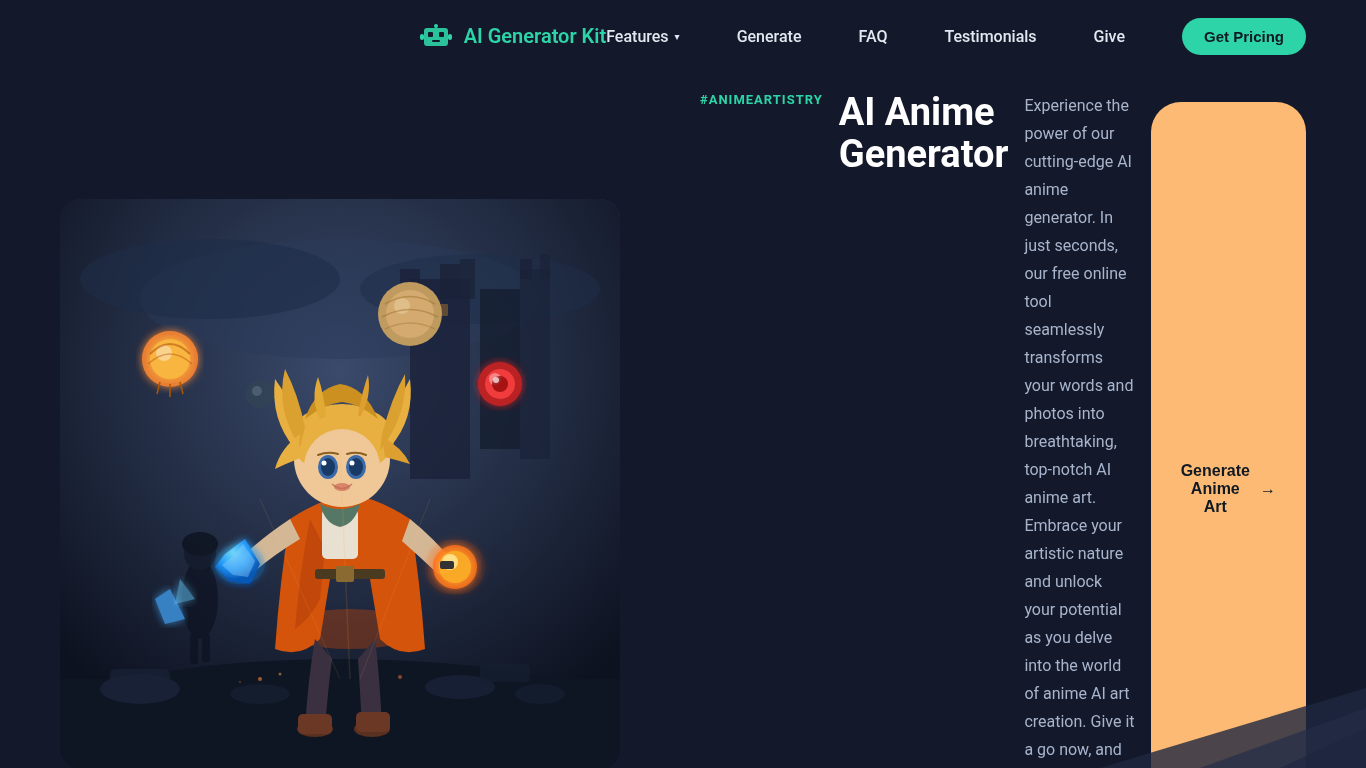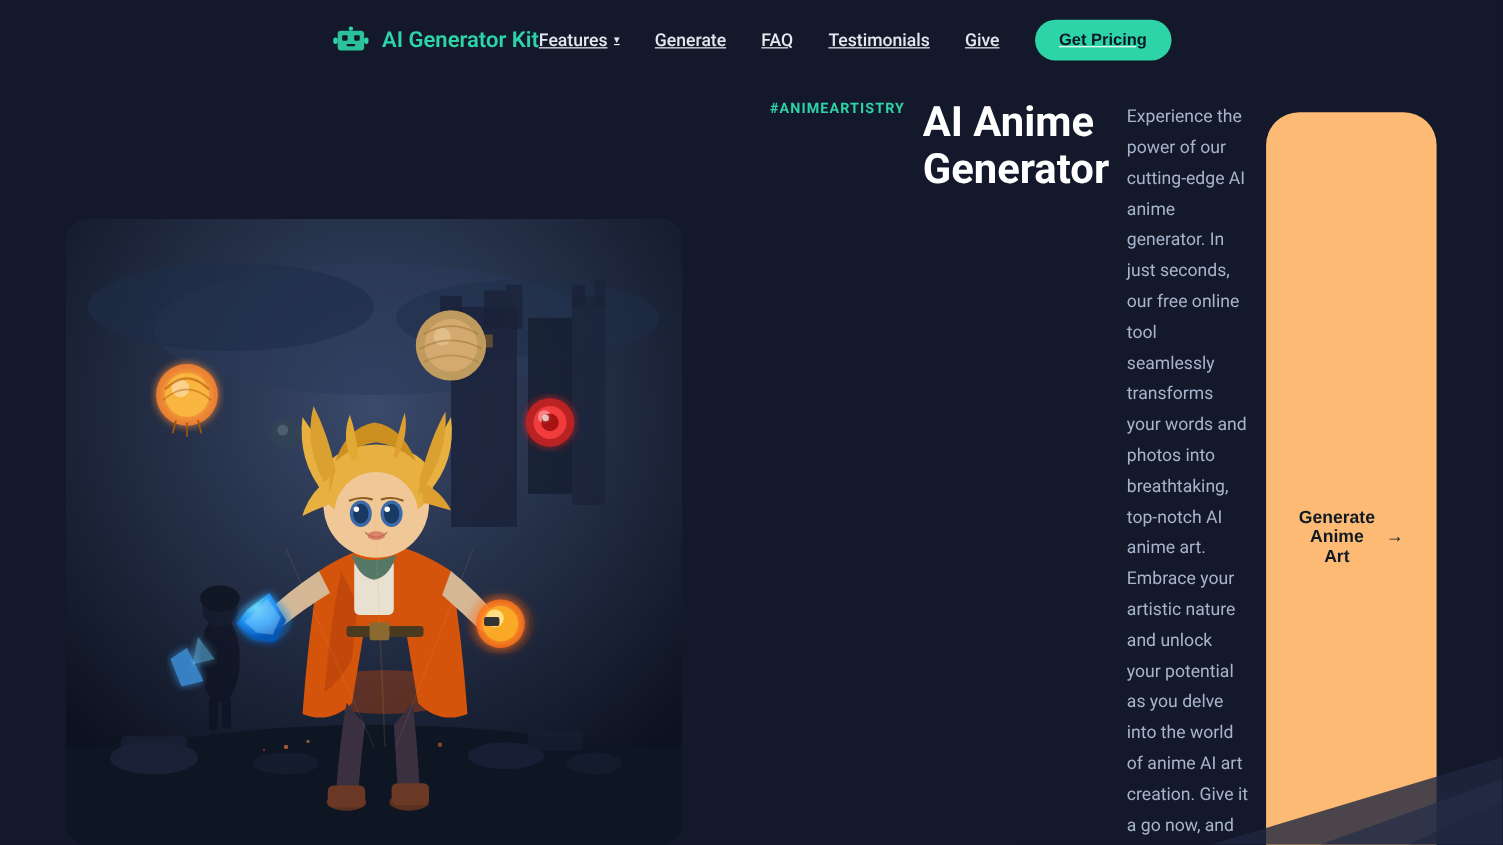--- a/index.html
+++ b/index.html
@@ -15,21 +15,21 @@
       font-family: -apple-system, BlinkMacSystemFont, 'Segoe UI', Roboto, sans-serif;
       color: #ffffff;
       overflow: hidden;
       position: relative;
     }
 
     
     .navbar {
       display: flex;
       align-items: center;
-      justify-content: center;
+      justify-content: flex-end;
       padding: 0 60px;
       height: 72px;
       position: relative;
       z-index: 10;
     }
 
     .logo-area {
       display: flex;
       align-items: center;
       gap: 10px;
@@ -46,22 +46,21 @@
       color: #ffffff;
     }
 
     .logo-text span {
       color: #2dd4a7;
     }
 
     .nav-links {
       display: flex;
       align-items: center;
-      gap: 32px;
-      text-decoration: underline;
+      gap: 57px;
     }
 
     .nav-link {
       color: #e2e8f0;
       font-size: 16px;
       font-weight: 500;
       cursor: pointer;
       text-decoration: none;
       display: flex;
       align-items: center;

